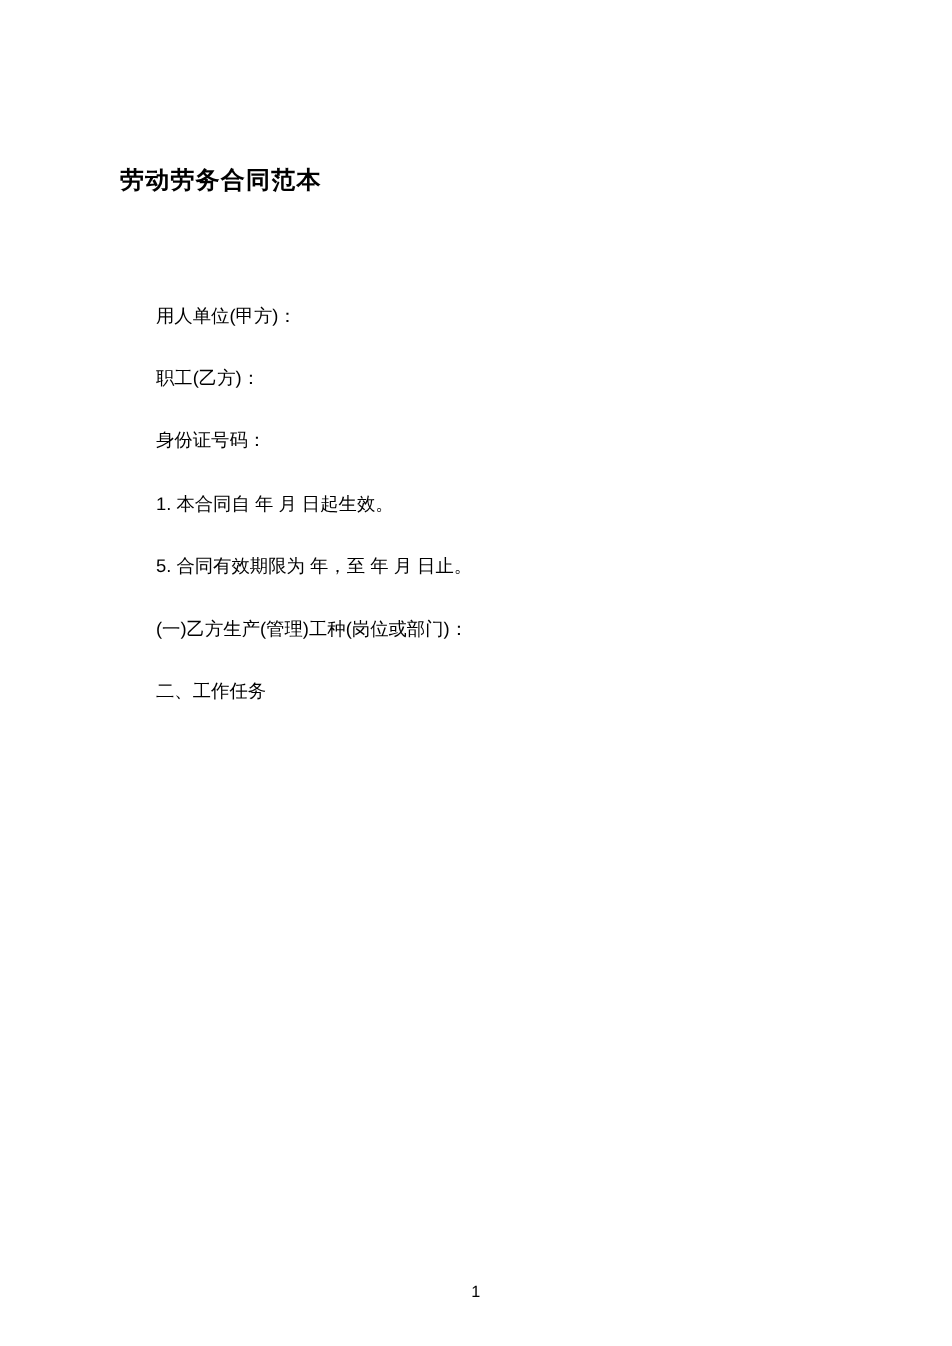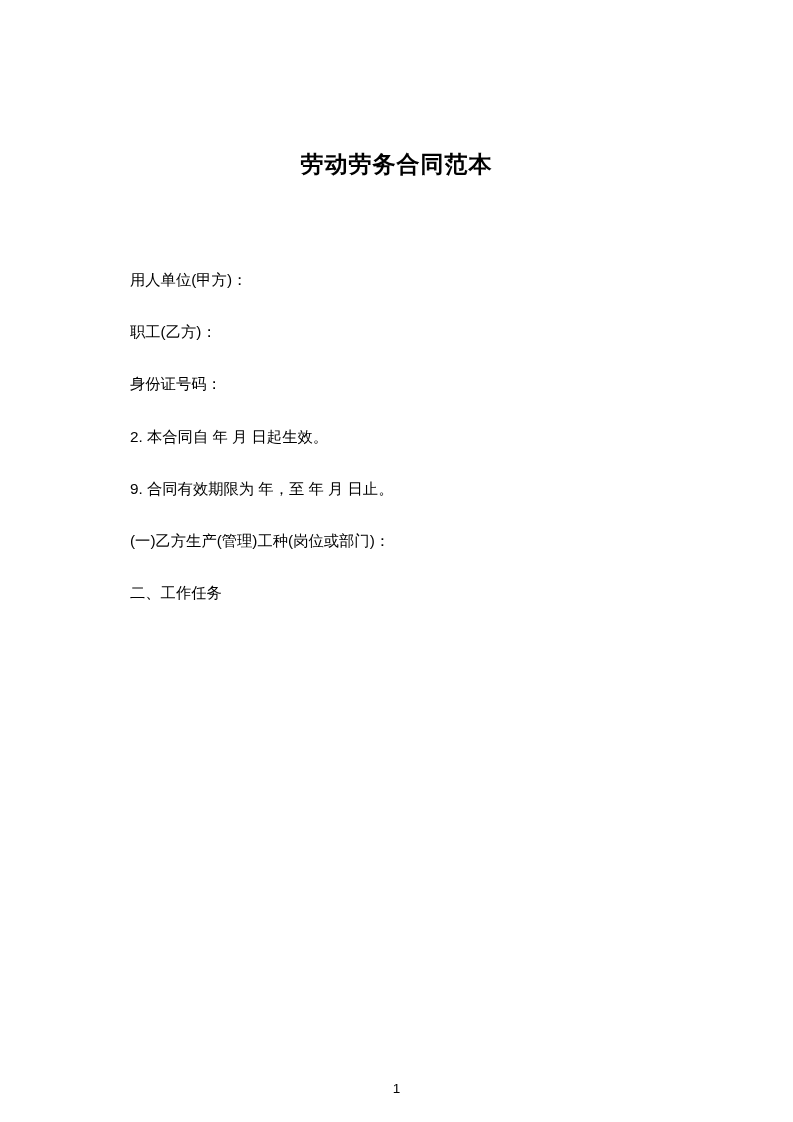--- a/index.html
+++ b/index.html
@@ -16,25 +16,25 @@
     overflow: hidden;
   }
   .page {
     position: relative;
     width: 793px;
     height: 1122px;
     box-sizing: border-box;
     padding: 0 96px;
   }
   .doc-title {
-    text-align: center;
-    font-size: 23px;
+    text-align: left;
+    font-size: 20px;
     font-weight: bold;
     letter-spacing: 1px;
-    margin: 16px;
+    margin: 4px;
     padding-top: 134px;
     line-height: 1.3;
   }
   .body-block {
     margin-top: 88px;
   }
   p.para {
     font-size: 15.3px;
     line-height: 1.55;
     margin: 0 0 28.5px 0;
@@ -68,23 +68,23 @@
   <div class="body-block">
 
     <p class="para indent-half">用人单位(甲方)：</p>
 
     <p class="para indent-half">职工(乙方)：</p>
 
     <p class="para indent-half">身份证号码：</p>
 
 
 
-    <p class="para indent-half">2. 本合同自 年 月 日起生效。</p>
+    <p class="para indent-half">1. 本合同自 年 月 日起生效。</p>
 
-    <p class="para indent-half">9. 合同有效期限为 年，至 年 月 日止。</p>
+    <p class="para indent-half">5. 合同有效期限为 年，至 年 月 日止。</p>
 
 
 
 
     <p class="para indent-half">(一)乙方生产(管理)工种(岗位或部门)：</p>
 
     <p class="para indent-half">二、工作任务</p>
 
   </div>
 

